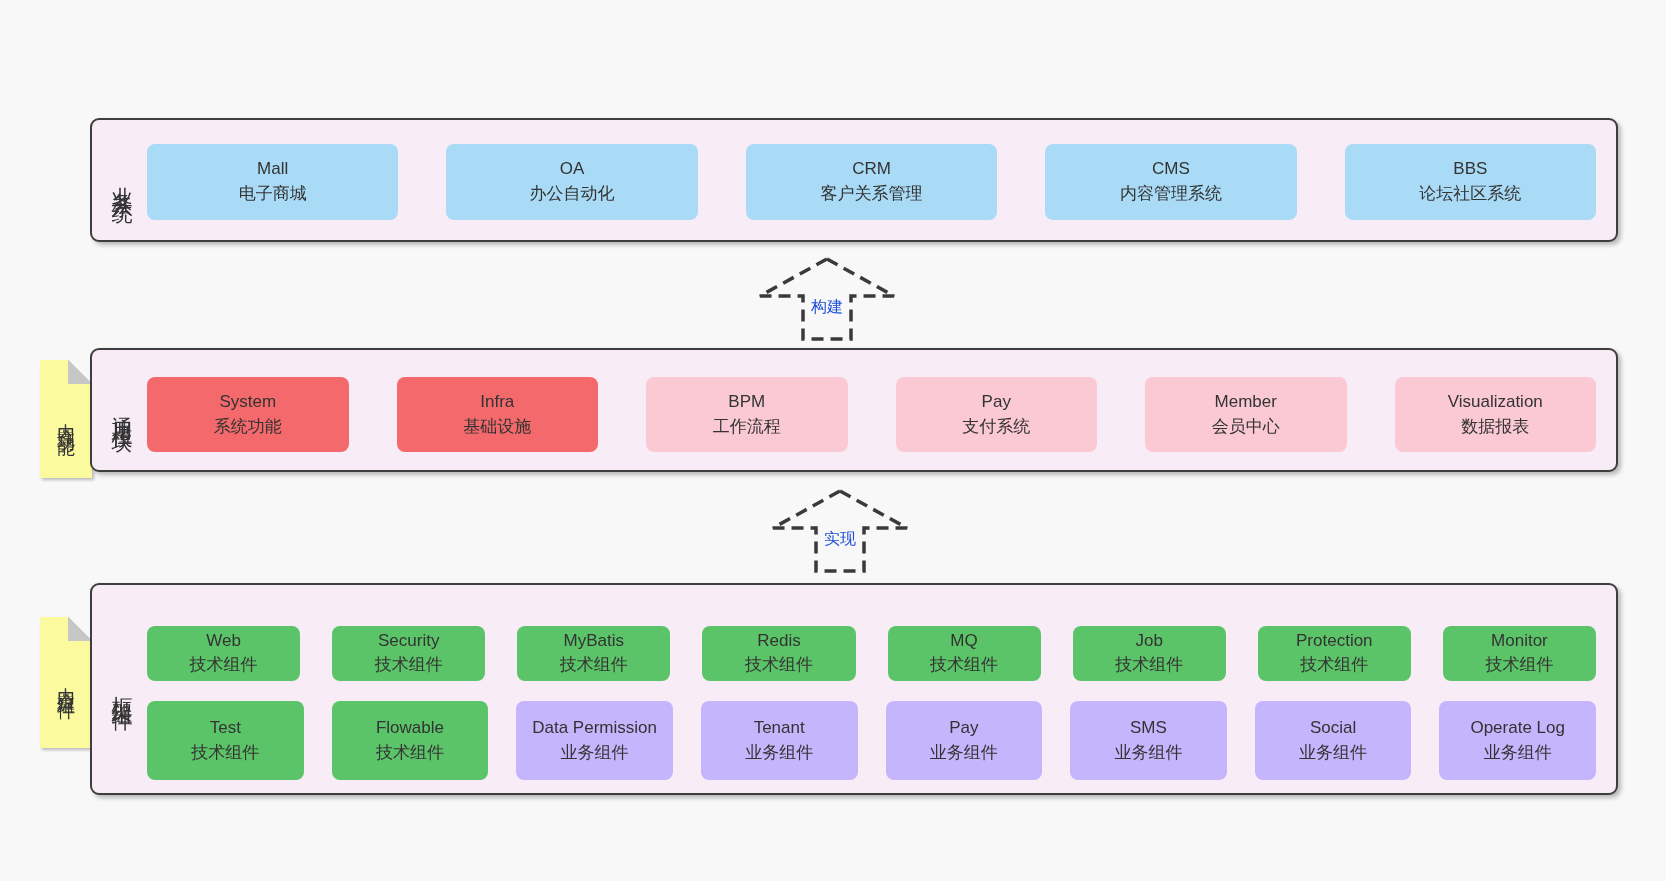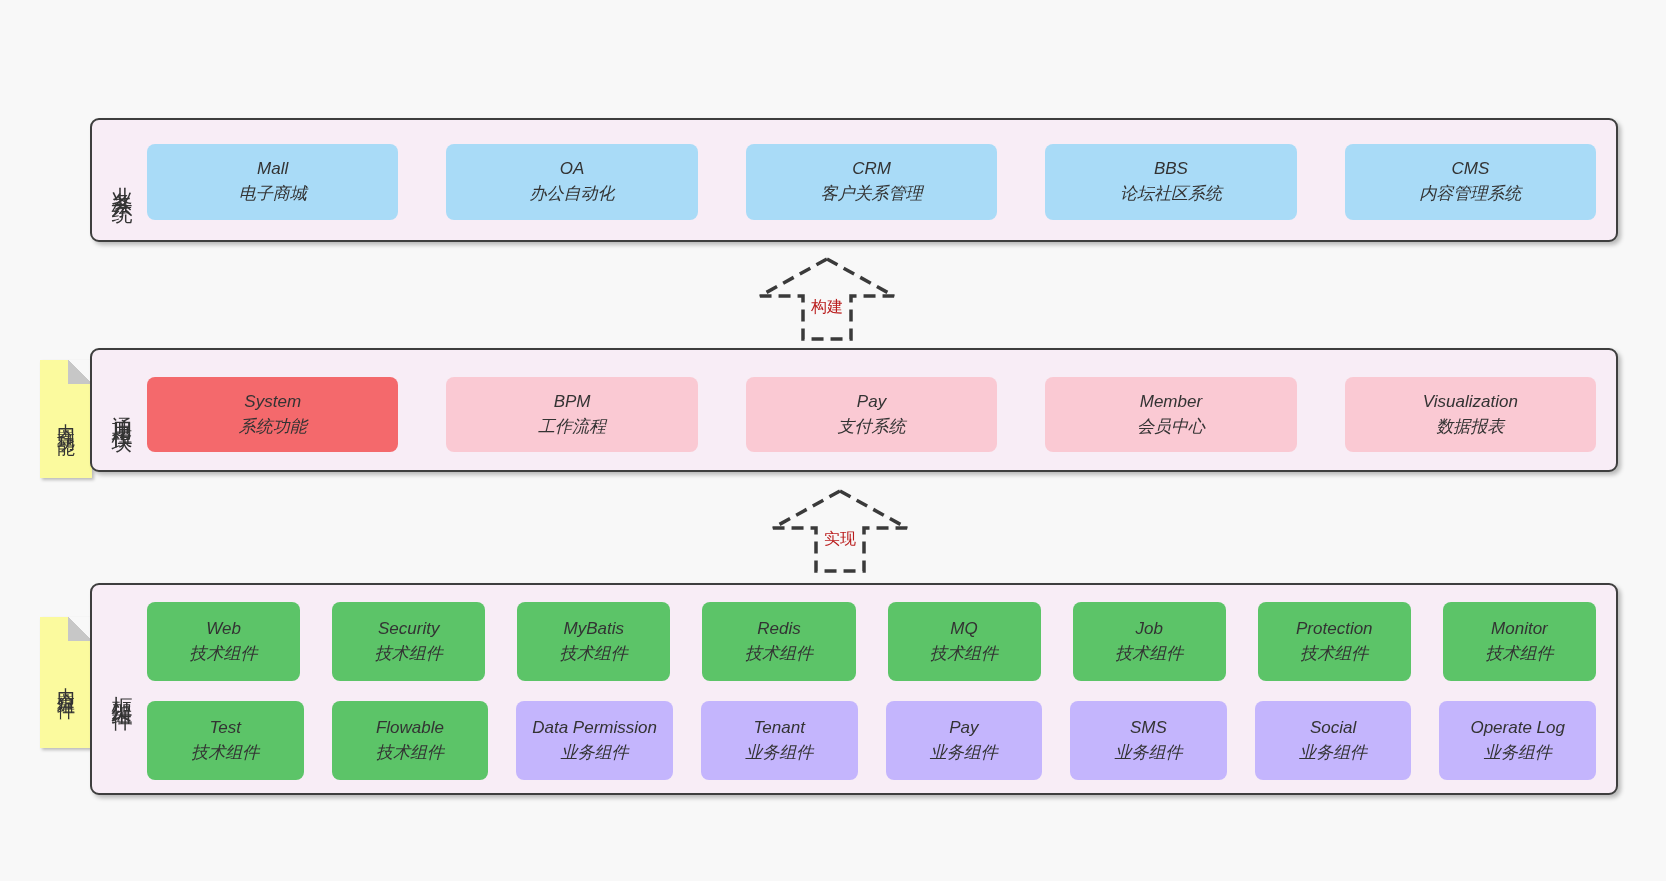--- a/index.html
+++ b/index.html
@@ -23,25 +23,25 @@
   #band-modules{top:348px;height:124px;}
   #band-components{top:583px;height:212px;}
 
   .band-label{
     position:absolute;left:16px;top:50%;transform:translateY(-50%);
     writing-mode:vertical-rl;text-orientation:upright;
     font-size:21px;letter-spacing:5px;color:#333;white-space:nowrap;
   }
 
   
-  .row{position:absolute;left:55px;right:20px;display:flex;font-style:italic;}
+  .row{position:absolute;left:55px;right:20px;display:flex;}
   .row6{gap:48px;top:24px;height:76px;}
   #band-modules .row6{top:27px;height:75px;}
   .row8{gap:32px;height:79px;}
-  .row8.r1{top:17px;}
+  .row8.r1{top:17px;align-items:flex-end;}
   .row8.r2{top:116px;gap:28px;}
 
   .box{
     flex:1 1 0;border-radius:8px;
     display:flex;flex-direction:column;justify-content:center;align-items:center;
     text-align:center;font-size:17px;line-height:1.45;
     padding:3px 12px;box-sizing:border-box;color:#333;
   }
   .box .bname{max-width:125px;}
   .row6 .box .bname{max-width:190px;}
@@ -74,21 +74,21 @@
   .arrow{position:absolute;width:140px;height:86px;z-index:0;}
   #arrow-build{left:757px;top:256px;}
   #arrow-implement{left:770px;top:488px;}
   .arrow svg{display:block;width:140px;height:86px;}
   .arrow polygon{
     fill:none;stroke:#3a3a3a;stroke-width:3.5;
     stroke-dasharray:12 7;stroke-linejoin:miter;
   }
   .arrow-label{
     position:absolute;left:50%;top:40px;transform:translateX(-50%);
-    background:#f8f8f8;padding:1px 3px;font-size:16px;color:#b91c1c;
+    background:#f8f8f8;padding:1px 3px;font-size:16px;color:#1d4ed8;
     white-space:nowrap;
   }
 </style>
 </head>
 <body>
 
 <div class="canvas">
 
   <div class="note" id="note-modules">
     <span class="fold"></span>
@@ -108,44 +108,48 @@
       </div>
       <div class="box sys">
         <span class="bname">OA</span>
         <span class="bdesc">办公自动化</span>
       </div>
       <div class="box sys">
         <span class="bname">CRM</span>
         <span class="bdesc">客户关系管理</span>
       </div>
       <div class="box sys">
+        <span class="bname">CMS</span>
+        <span class="bdesc">内容管理系统</span>
+      </div>
+      <div class="box sys">
         <span class="bname">BBS</span>
         <span class="bdesc">论坛社区系统</span>
-      </div>
-      <div class="box sys">
-        <span class="bname">CMS</span>
-        <span class="bdesc">内容管理系统</span>
       </div>
     </div>
   </div>
 
   <div class="arrow" id="arrow-build">
     <svg viewBox="0 0 140 86" aria-hidden="true">
       <polygon points="70,3 137,40 94,40 94,83 46,83 46,40 3,40"></polygon>
     </svg>
     <span class="arrow-label">构建</span>
   </div>
 
   <div class="band" id="band-modules">
     <div class="band-label">通用模块</div>
     <div class="row row6">
       <div class="box mod-red">
         <span class="bname">System</span>
         <span class="bdesc">系统功能</span>
       </div>
+      <div class="box mod-red">
+        <span class="bname">Infra</span>
+        <span class="bdesc">基础设施</span>
+      </div>
       <div class="box mod-pink">
         <span class="bname">BPM</span>
         <span class="bdesc">工作流程</span>
       </div>
       <div class="box mod-pink">
         <span class="bname">Pay</span>
         <span class="bdesc">支付系统</span>
       </div>
       <div class="box mod-pink">
         <span class="bname">Member</span>

